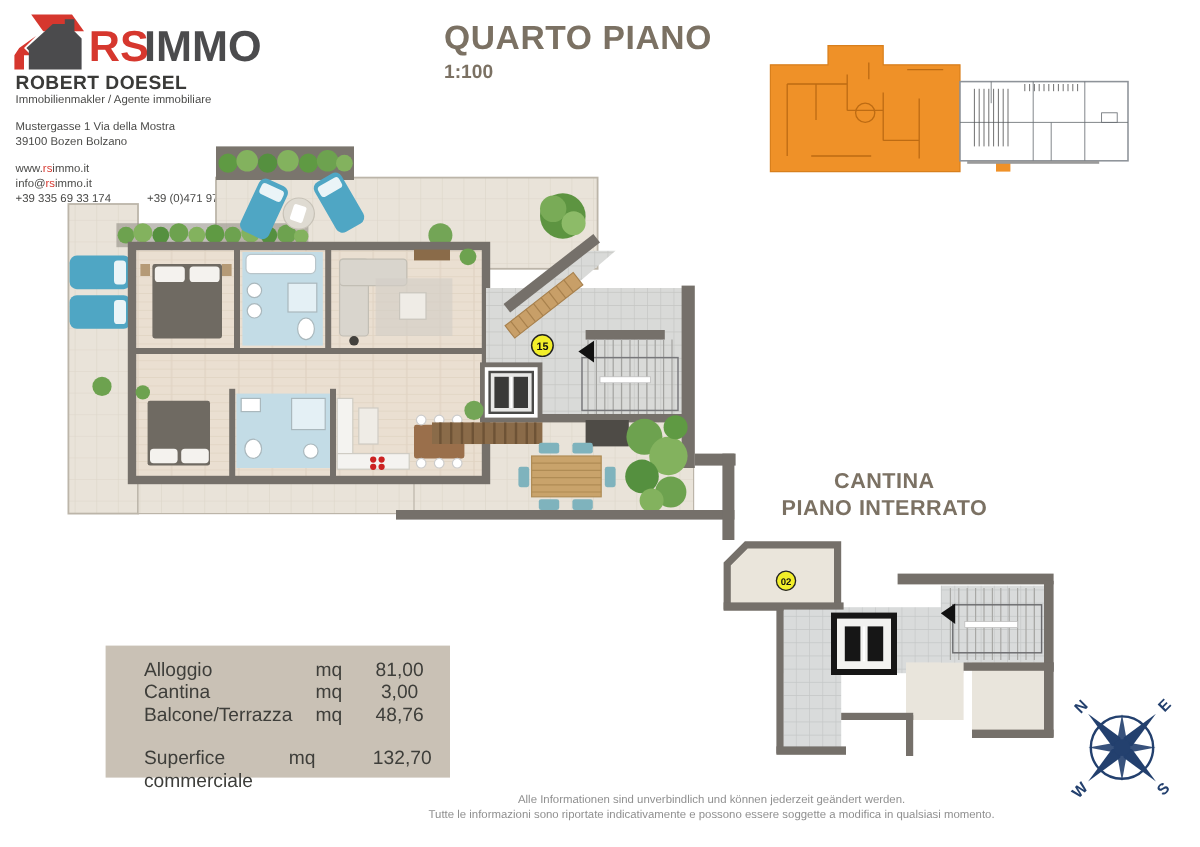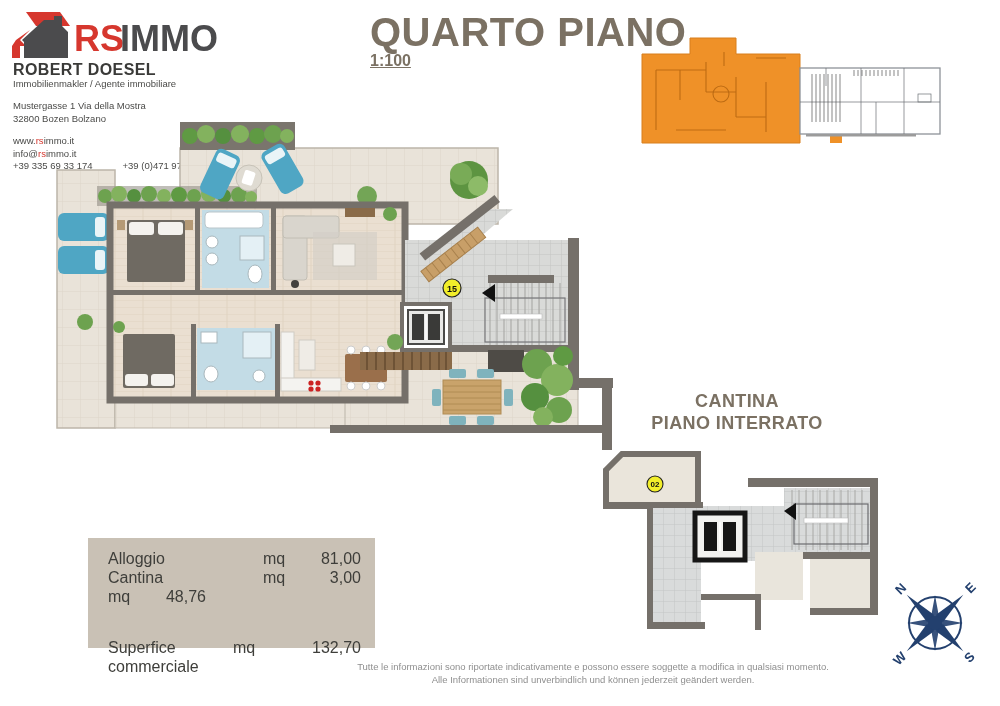--- a/index.html
+++ b/index.html
@@ -9,35 +9,35 @@
 
   
   .agent{left:13px;top:64px;font-size:9.5px;color:#4a4a48;line-height:12.5px;}
   .agent .name{font-weight:bold;font-size:16px;color:#3a3a38;letter-spacing:.4px;margin-bottom:1px;}
   .agent .gap{height:10px;}
   .red{color:#d6372e;}
   .agent .phones span{margin-right:30px;}
 
   
   .title{left:370px;top:14px;color:#7b7163;}
-  .title .l1,.title .l2{font-weight:bold;font-size:40px;letter-spacing:.5px;line-height:36px;}
-  .title .sc{font-weight:bold;font-size:16px;margin-top:2px;text-decoration:underline;}
+  .title .l1,.title .l2{font-weight:bold;font-size:28px;letter-spacing:.5px;line-height:36px;}
+  .title .sc{font-weight:bold;font-size:16px;margin-top:2px;}
 
   
   .cantina-h{left:612px;top:390px;width:250px;text-align:center;color:#7b7163;
              font-weight:bold;font-size:18px;line-height:22px;letter-spacing:.4px;}
 
   
   .areas{left:88px;top:538px;width:287px;height:110px;background:#c9c1b5;
-         box-sizing:border-box;padding:11px 14px 0 20px;font-size:16px;color:#3e3e3a;}
+         box-sizing:border-box;padding:11px 14px 0 32px;font-size:16px;color:#3e3e3a;}
   .areas .row{display:flex;line-height:19px;}
   .areas .lbl{flex:1;}
   .areas .unit{width:42px;}
-  .areas .val{width:56px;text-align:right;}
-  .areas .total{margin-top:32px;gap:30px;}
+  .areas .val{width:56px;text-align:center;}
+  .areas .total{margin-top:17px;gap:30px;}
 
   
   .footer{left:273px;top:661px;width:640px;text-align:center;
           font-size:9.5px;line-height:12.5px;color:#8f8f8f;}
 
   svg text{font-family:"Liberation Sans", sans-serif;}
 </style>
 </head>
 <body>
 
@@ -47,21 +47,21 @@
   <polygon points="12,34 34,14 44,14 44,10 52,10 52,20 58,26 58,52 14,52 14,36" fill="#4b4b4d"></polygon>
   <text x="64" y="45" font-size="36" font-weight="bold" fill="#d6372e">RS</text>
   <text x="110" y="45" font-size="36" font-weight="bold" fill="#4b4b4d">IMMO</text>
 </svg>
 
 <div class="abs agent">
   <div class="name">ROBERT DOESEL</div>
   <div>Immobilienmakler / Agente immobiliare</div>
   <div class="gap"></div>
   <div>Mustergasse 1 Via della Mostra</div>
-  <div>32800 Bozen Bolzano</div>
+  <div>39100 Bozen Bolzano</div>
   <div class="gap"></div>
   <div><span>www.</span><span class="red">rs</span><span>immo.it</span></div>
   <div><span>info@</span><span class="red">rs</span><span>immo.it</span></div>
   <div class="phones"><span>+39 335 69 33 174</span><span>+39 (0)471 978830</span></div>
 </div>
 
 <div class="abs title">
   <div class="l1">QUARTO PIANO</div>
   <div class="sc">1:100</div>
 </div>
@@ -365,20 +365,21 @@
     <span class="lbl">Alloggio</span>
     <span class="unit">mq</span>
     <span class="val">81,00</span>
   </div>
   <div class="row">
     <span class="lbl">Cantina</span>
     <span class="unit">mq</span>
     <span class="val">3,00</span>
   </div>
   <div class="row">
+    <span class="lbl">Balcone/Terrazza</span>
     <span class="unit">mq</span>
     <span class="val">48,76</span>
   </div>
   <div class="row total">
     <span class="lbl">Superfice commerciale</span>
     <span class="unit">mq</span>
     <span class="val">132,70</span>
   </div>
 </div>
 
@@ -399,15 +400,15 @@
     </g>
     <circle r="7"></circle>
     <text y="-44" text-anchor="middle" font-size="13" font-weight="bold">N</text>
     <text x="50" y="4.5" text-anchor="middle" font-size="13" font-weight="bold">E</text>
     <text y="53" text-anchor="middle" font-size="13" font-weight="bold">S</text>
     <text x="-50" y="4.5" text-anchor="middle" font-size="13" font-weight="bold">W</text>
   </g>
 </svg>
 
 <div class="abs footer">
+  <div>Alle Informationen sind unverbindlich und können jederzeit geändert werden.</div>
   <div>Tutte le informazioni sono riportate indicativamente e possono essere soggette a modifica in qualsiasi momento.</div>
-  <div>Alle Informationen sind unverbindlich und können jederzeit geändert werden.</div>
 </div>
 
 </body></html>

